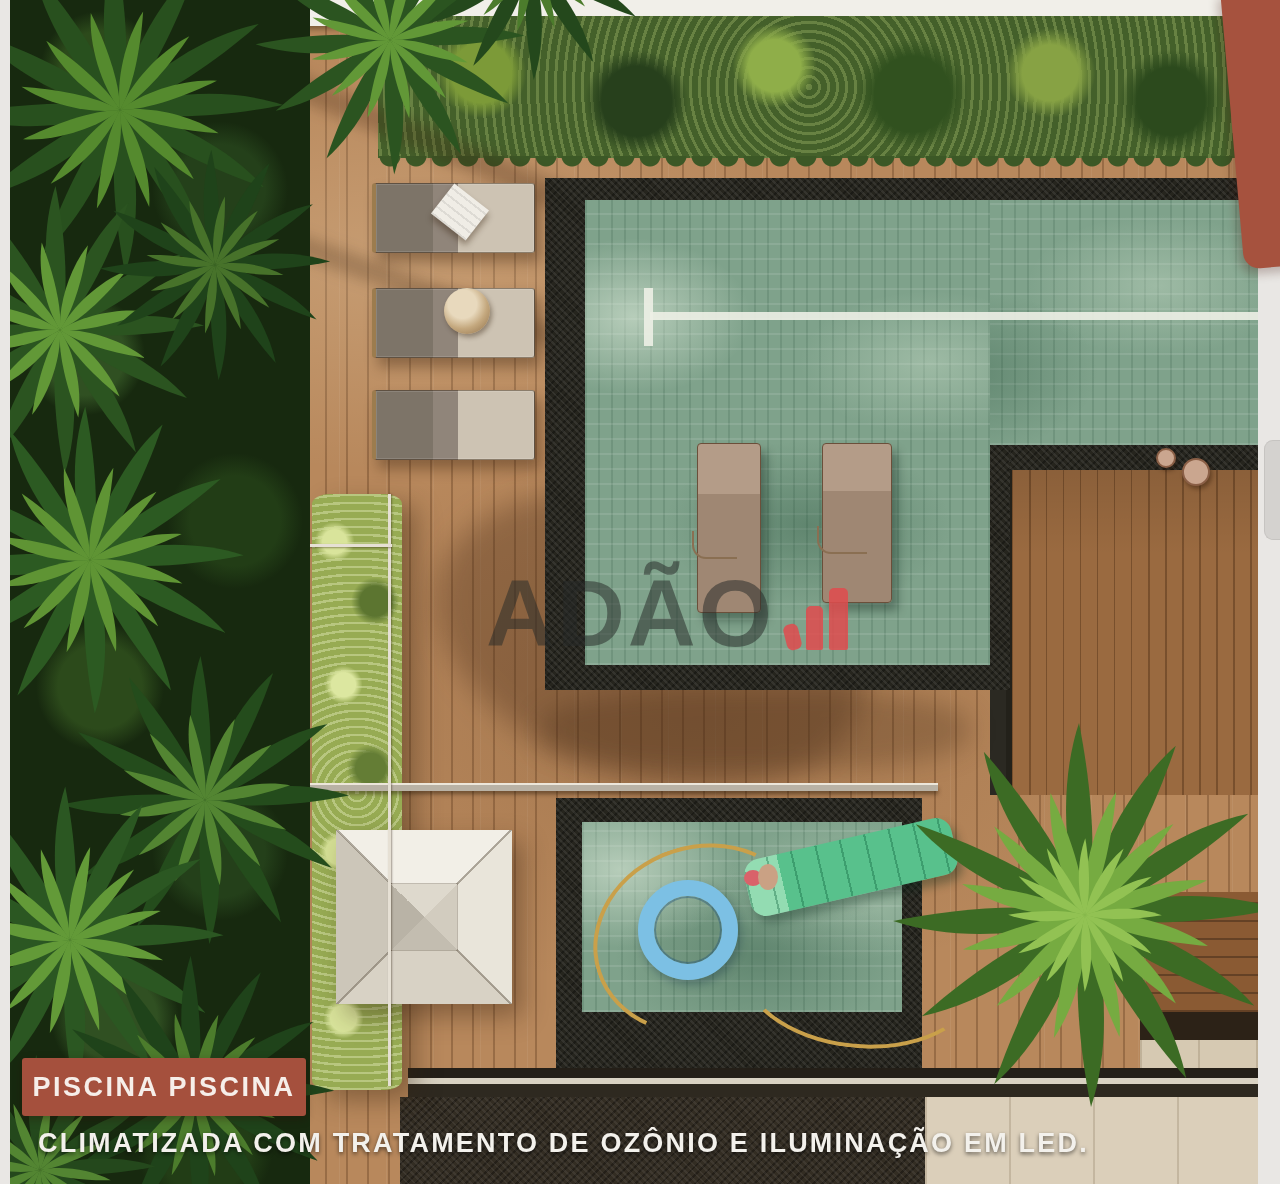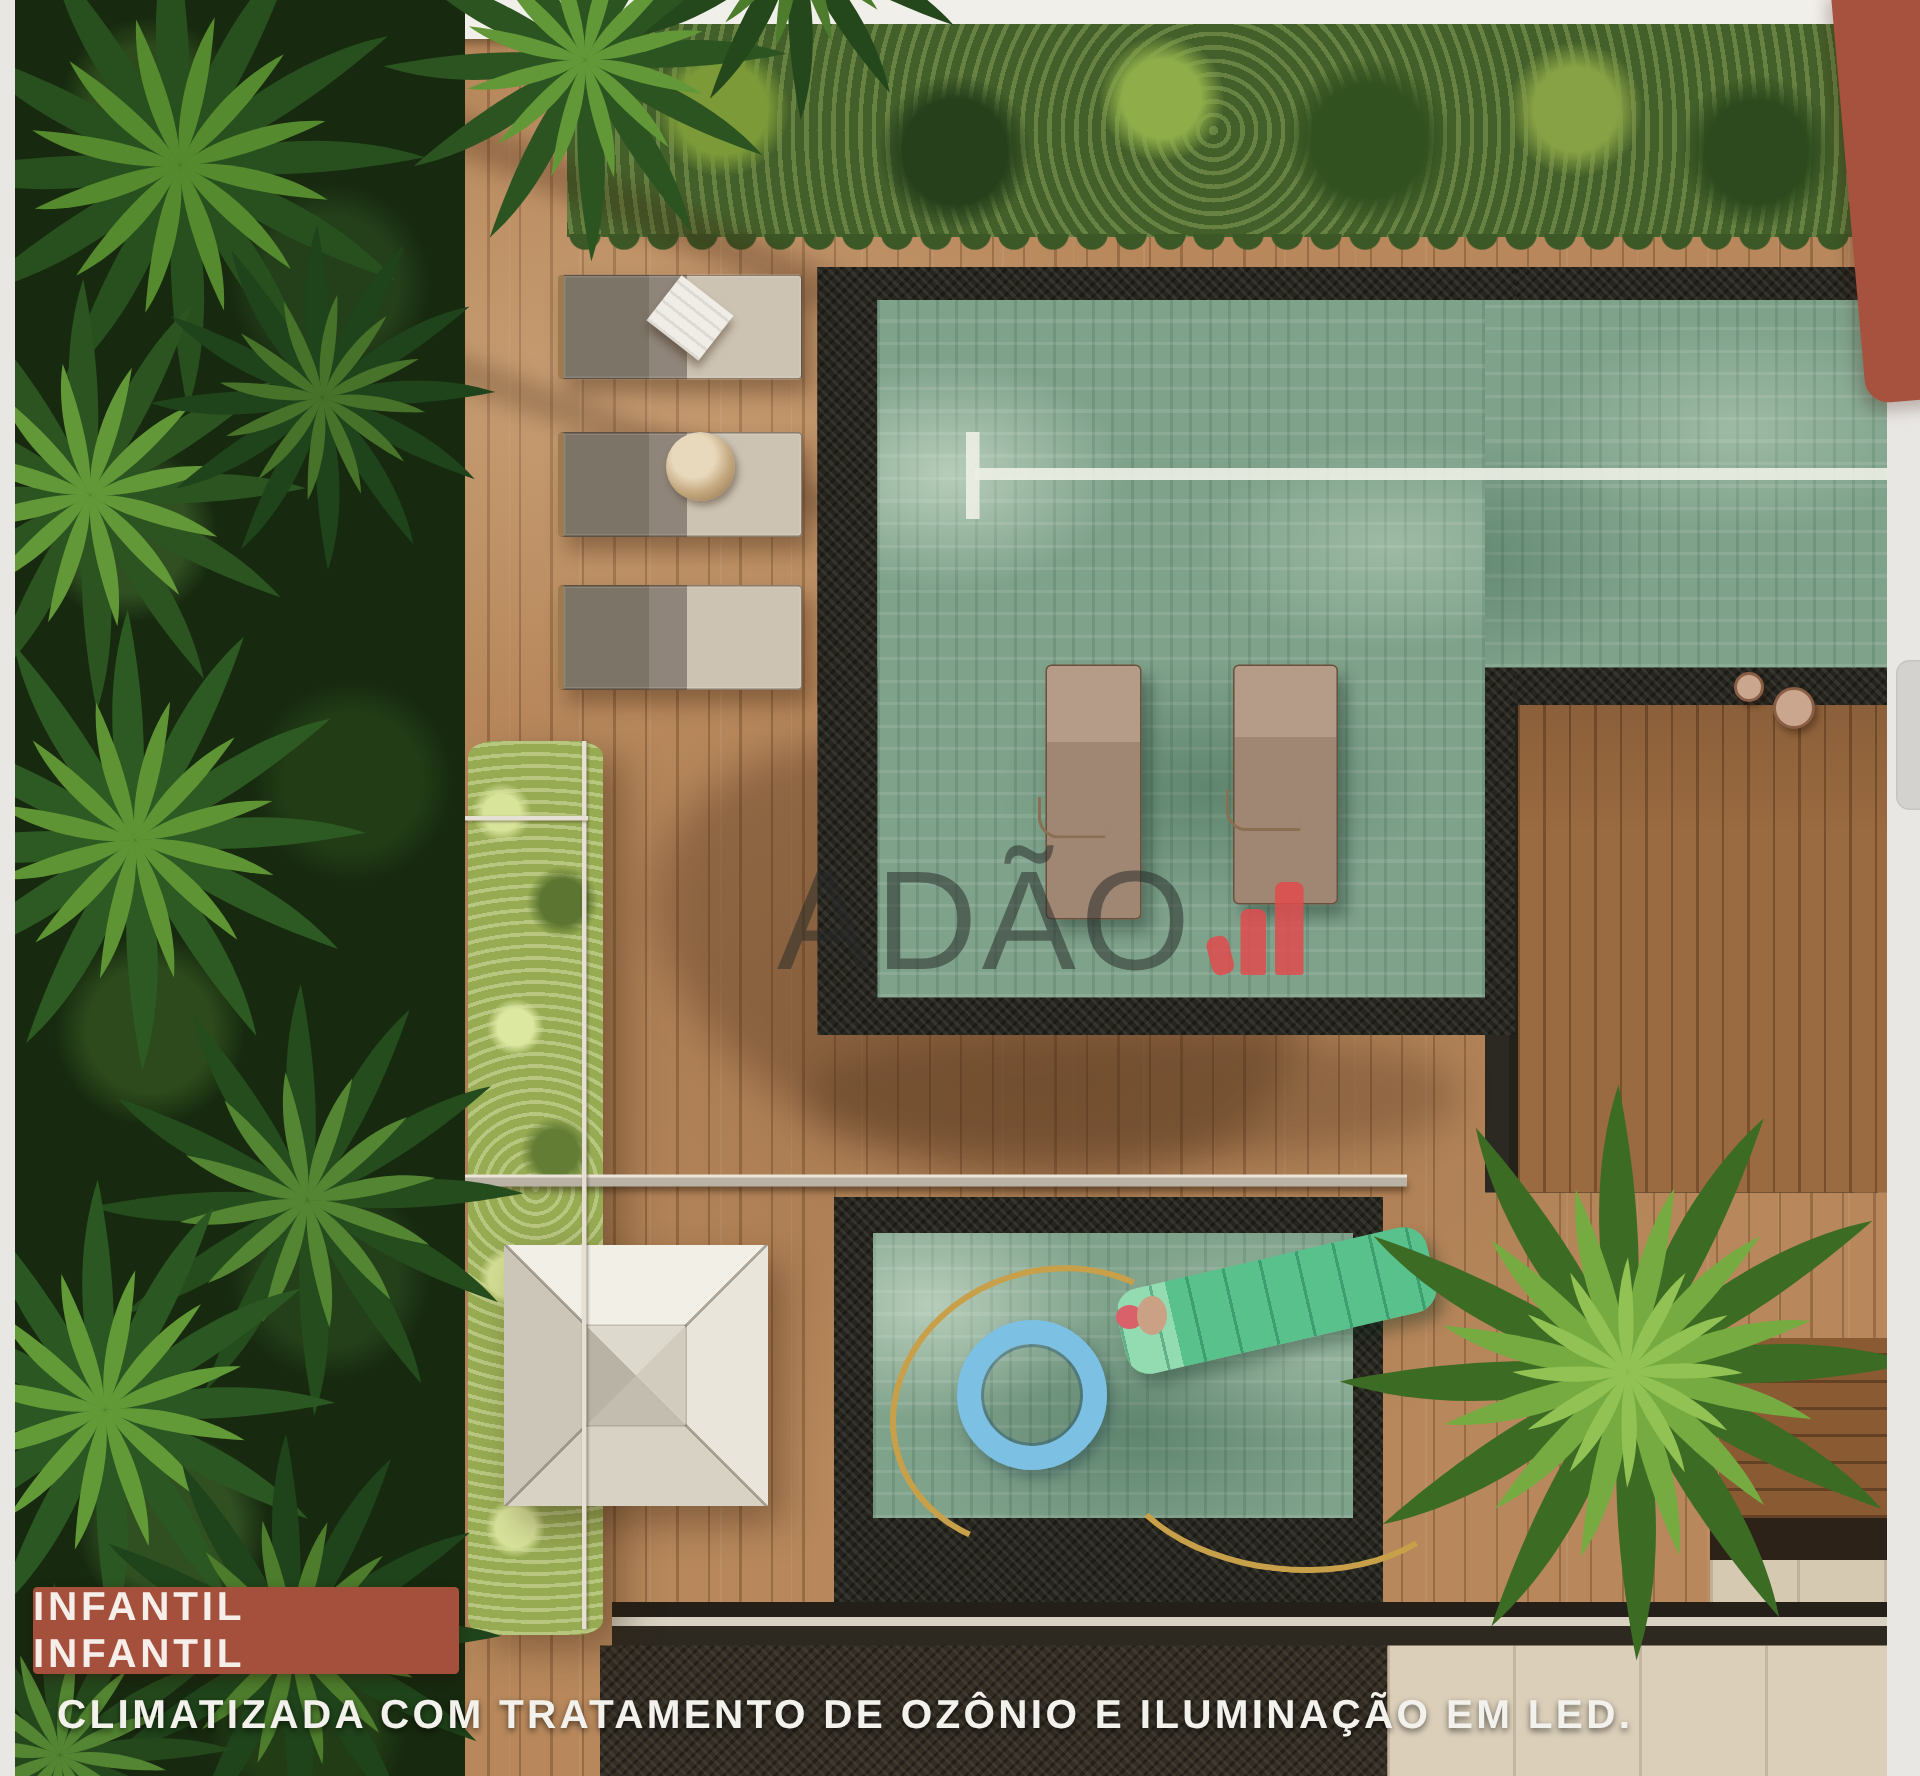--- a/index.html
+++ b/index.html
@@ -164,22 +164,22 @@
       radial-gradient(circle 90px at 75% 44%, #223d16 0 45px, transparent 68px),
       radial-gradient(circle 85px at 30% 58%, #2c4a1b 0 42px, transparent 64px),
       radial-gradient(circle 90px at 70% 72%, #24401a 0 45px, transparent 68px),
       radial-gradient(circle 85px at 35% 86%, #305022 0 42px, transparent 64px),
       radial-gradient(circle 90px at 65% 97%, #223d16 0 45px, transparent 68px);}
 
   .palms-layer{left:0;top:0;width:1280px;height:1184px;pointer-events:none;}
 
   
   .watermark{left:486px;top:548px;width:340px;height:110px;display:flex;align-items:flex-end;}
-  .wm-text{font-size:94px;line-height:.95;font-weight:normal;letter-spacing:3px;
-    color:rgba(38,42,40,.52);filter:blur(.5px);margin-left:32px;}
+  .wm-text{font-size:94px;line-height:.95;font-weight:bold;letter-spacing:3px;
+    color:rgba(38,42,40,.52);filter:blur(.5px);}
   .wm-bars{display:flex;align-items:flex-end;margin-left:10px;margin-bottom:8px;}
   .wm-dot{width:15px;height:26px;background:#e04b4e;border-radius:6px;transform:rotate(-14deg);opacity:.85;}
   .wm-bar{background:#e04b4e;border-radius:5px 5px 2px 2px;margin-left:6px;opacity:.85;}
   .wm-b1{width:17px;height:44px;} .wm-b2{width:19px;height:62px;}
 
   
   .right-margin{left:1258px;top:0;width:22px;height:1184px;background:#e9e7e4;}
   .left-margin{left:0;top:0;width:10px;height:1184px;background:#e9e7e4;}
   .gray-tab{left:1264px;top:440px;width:16px;height:98px;background:#d4d2cf;border:1px solid #c6c4c1;border-right:none;border-radius:9px 0 0 9px;}
   .corner-card{left:1220px;top:-14px;width:76px;height:278px;background:#a6523e;
@@ -332,17 +332,17 @@
         <span class="wm-bar wm-b2"></span>
     </span>
   </div>
 
   <div class="abs left-margin"></div>
   <div class="abs right-margin"></div>
   <div class="abs gray-tab"></div>
   <div class="abs corner-card"></div>
 
   <div class="abs badge">
-    <span>INFANTIL INFANTIL</span>
+    <span>PISCINA PISCINA</span>
   </div>
   <div class="abs caption">CLIMATIZADA COM TRATAMENTO DE OZÔNIO E ILUMINAÇÃO EM LED.</div>
 
 </div>
 
 </body></html>

